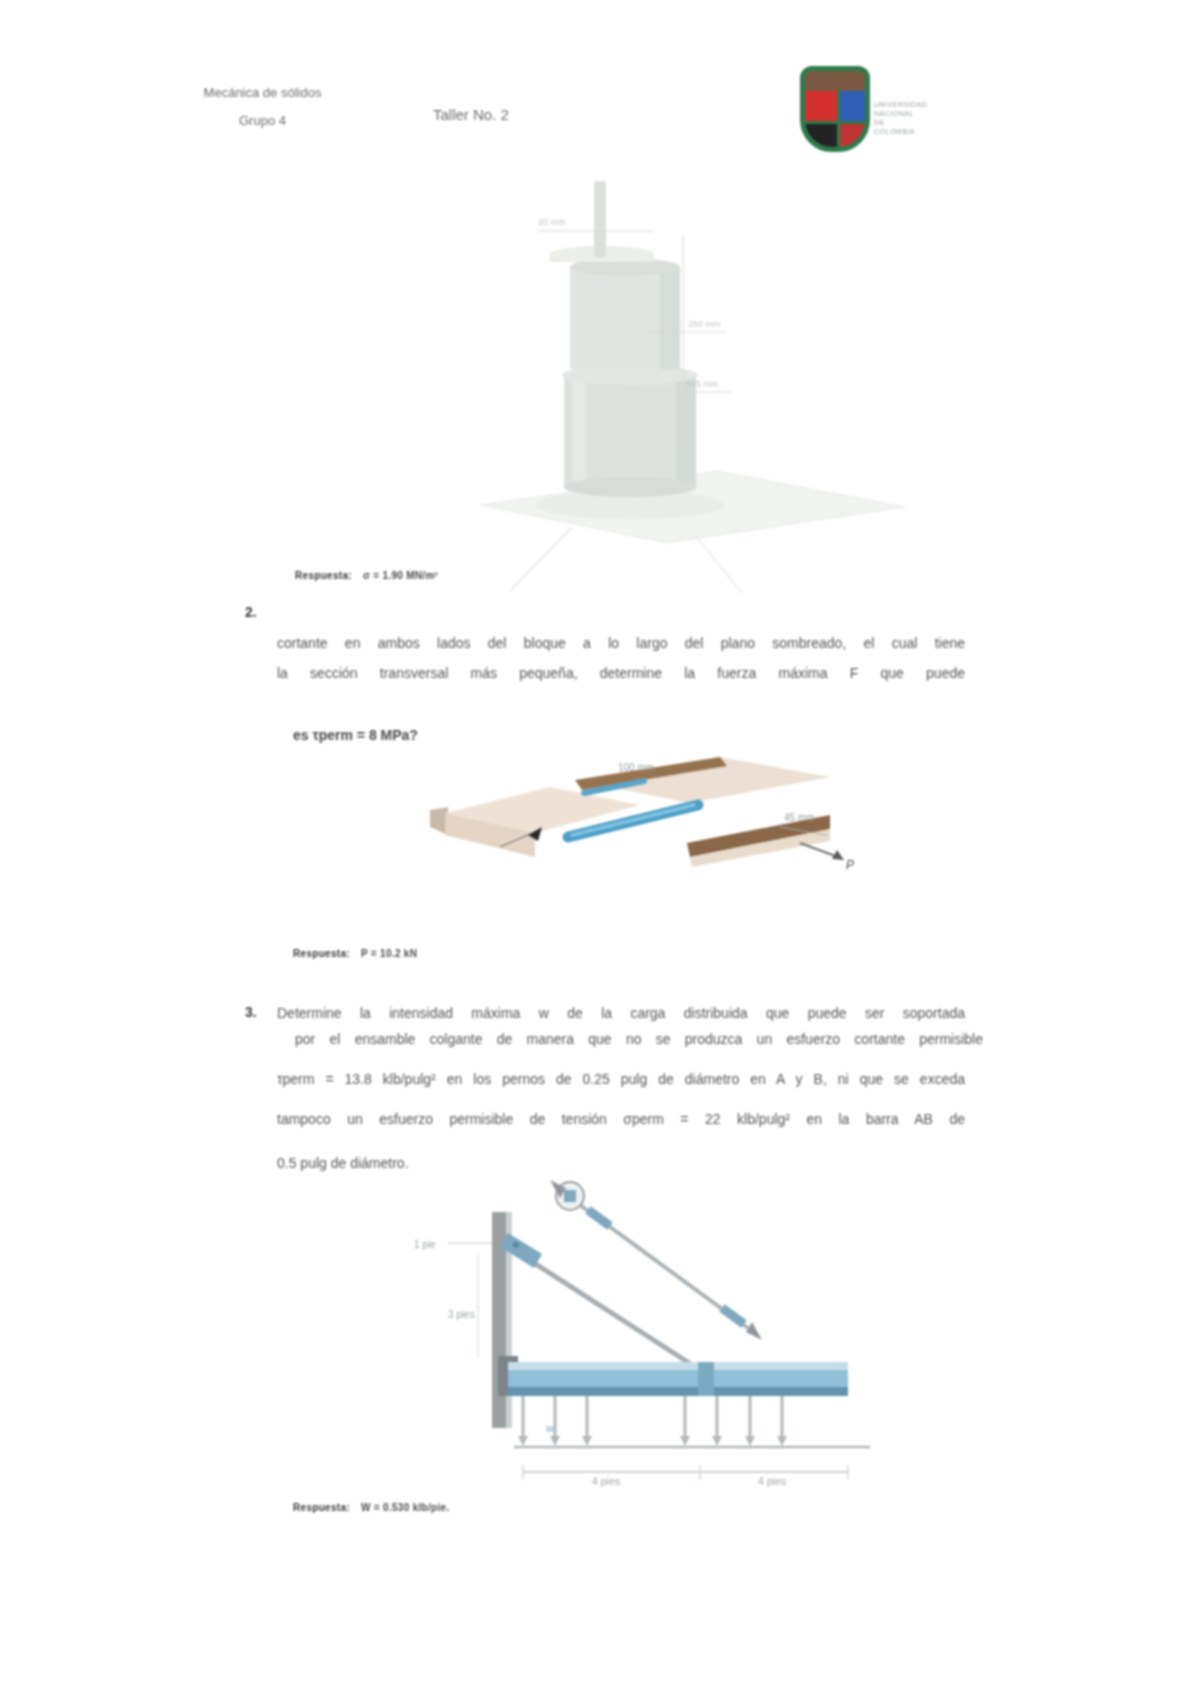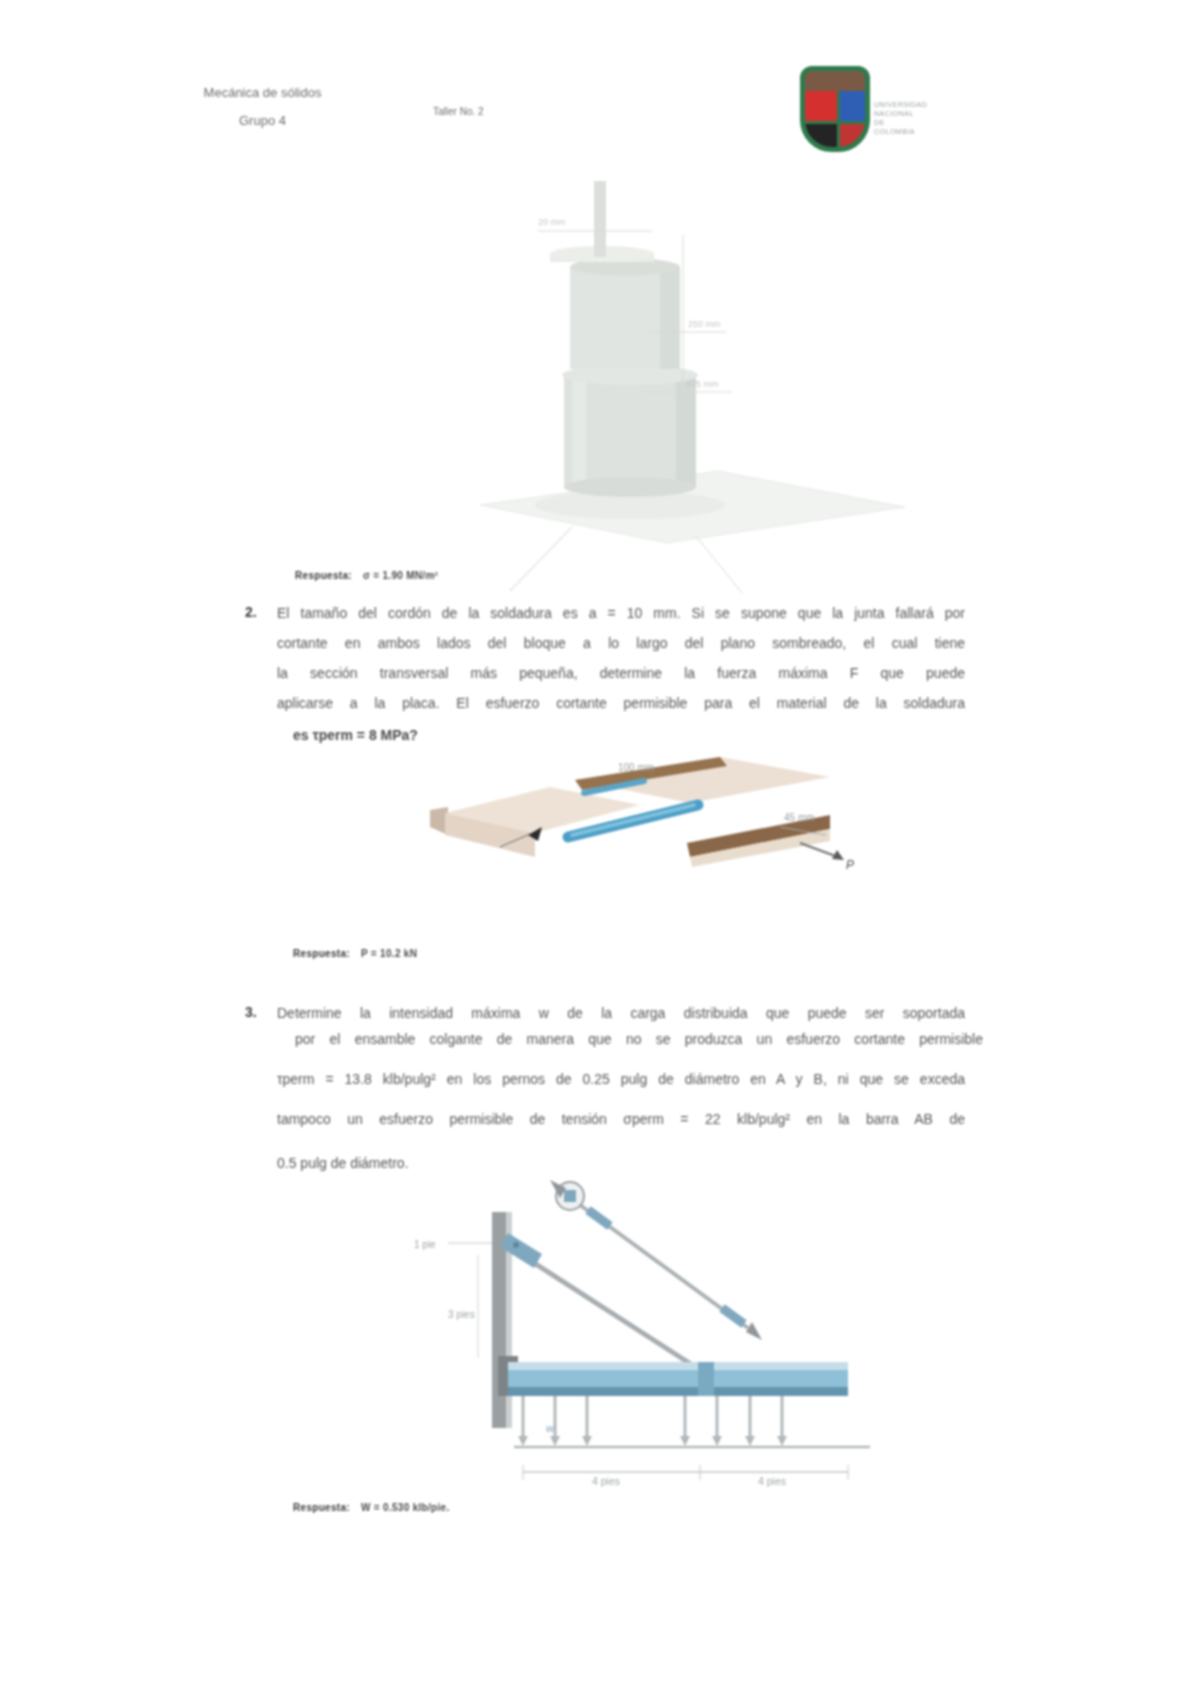--- a/index.html
+++ b/index.html
@@ -1,21 +1,21 @@
 <!DOCTYPE html>
 <html><head>
 <meta charset="utf-8">
 <style>
   html,body{margin:0;padding:0;background:#e8e8e8;}
   .page{position:relative;width:1190px;height:1683px;background:#ffffff;margin:0 auto;
         font-family:"Liberation Sans", sans-serif;overflow:hidden;}
   .blur{position:absolute;inset:0;filter:blur(0.9px);}
   .abs{position:absolute;}
   .hdr-small{font-size:13px;color:#6d6d6d;line-height:17px;}
-  .title{font-size:10px;color:#6d6d6d;}
+  .title{font-size:15px;color:#6d6d6d;}
   .pline{font-size:14px;color:#565656;width:688px;text-align:justify;text-align-last:justify;line-height:18px;}
   .pline.noj{text-align:left;text-align-last:left;width:auto;}
   .pnum{font-size:14px;color:#3c3c3c;font-weight:bold;}
   .ans{font-size:10px;color:#474747;letter-spacing:.3px;}
   .ans .lbl{font-weight:bold;color:#3a3a3a;}
   .ans .val{font-weight:bold;color:#4a4a4a;margin-left:8px;}
   .uni-name{font-size:7px;color:#9aa0a0;line-height:9px;letter-spacing:.5px;}
   
   .crest{position:absolute;left:800px;top:66px;width:70px;height:86px;border:5px solid #2f7a4c;
          border-radius:12px 12px 32px 32px;box-sizing:border-box;overflow:hidden;background:#2f7a4c;}
@@ -73,24 +73,22 @@
     <text x="208" y="152" font-size="9" fill="#c3c9c4">250 mm</text>
     <text x="206" y="212" font-size="9" fill="#c3c9c4">375 mm</text>
   </svg>
 
   <div class="abs ans" style="left:295px;top:570px;">
     <span class="lbl">Respuesta:</span>
     <span class="val">σ = 1.90 MN/m²</span>
   </div>
 
   <div class="abs pnum" style="left:245px;top:604px;">2.</div>
-  <div class="abs pline" style="left:277px;top:604px;">El tamaño del cordón de la soldadura es a = 10 mm. Si se supone que la junta fallará por</div>
   <div class="abs pline" style="left:277px;top:634px;">cortante en ambos lados del bloque a lo largo del plano sombreado, el cual tiene</div>
   <div class="abs pline" style="left:277px;top:664px;">la sección transversal más pequeña, determine la fuerza máxima F que puede</div>
-  <div class="abs pline" style="left:277px;top:694px;">aplicarse a la placa. El esfuerzo cortante permisible para el material de la soldadura</div>
   <div class="abs pline noj" style="left:293px;top:726px;font-weight:bold;color:#4a4a4a;">es τperm = 8 MPa?</div>
 
   <svg class="abs" style="left:400px;top:735px;" width="480" height="150" viewBox="0 0 480 150">
     <polygon points="30,75 48,72 48,100 30,92" fill="#cab9a9"></polygon>
     <polygon points="45,78 150,52 240,70 135,98" fill="#eee2d6"></polygon>
     <polygon points="45,78 135,98 135,122 45,100" fill="#e3d4c6"></polygon>
     <polygon points="175,45 320,22 430,42 290,68" fill="#ece0d4"></polygon>
     <polygon points="175,45 320,22 327,31 182,55" fill="#96734f"></polygon>
     <polygon points="287,108 430,80 430,94 290,122" fill="#8a6748"></polygon>
     <polygon points="290,122 430,94 430,106 292,132" fill="#e8dccd"></polygon>

